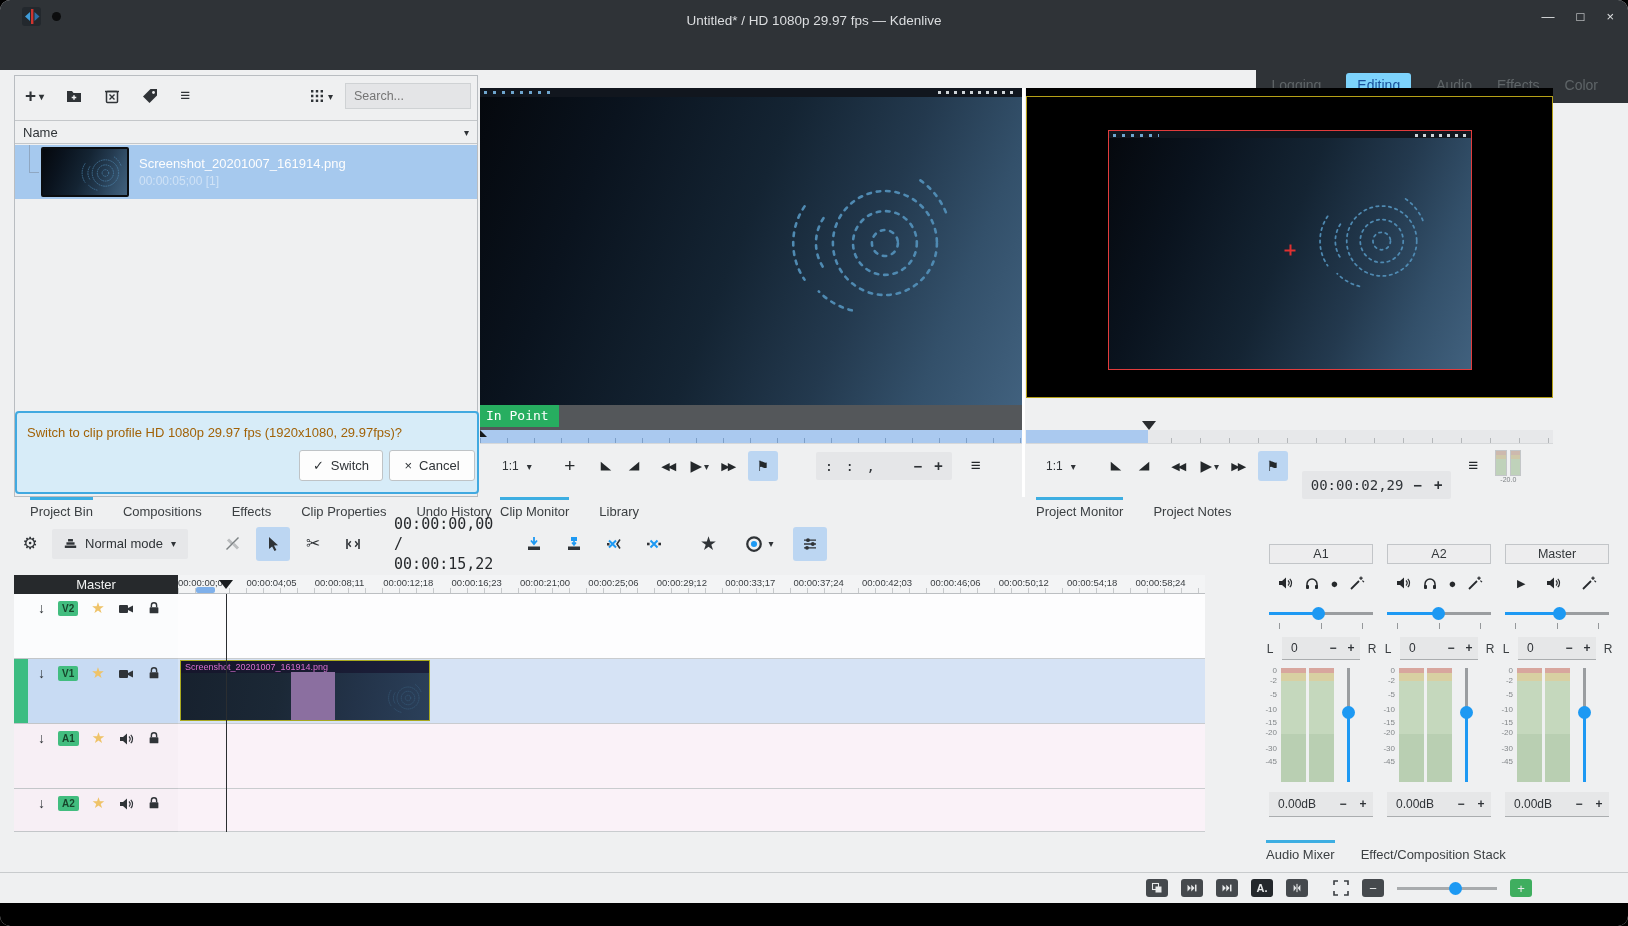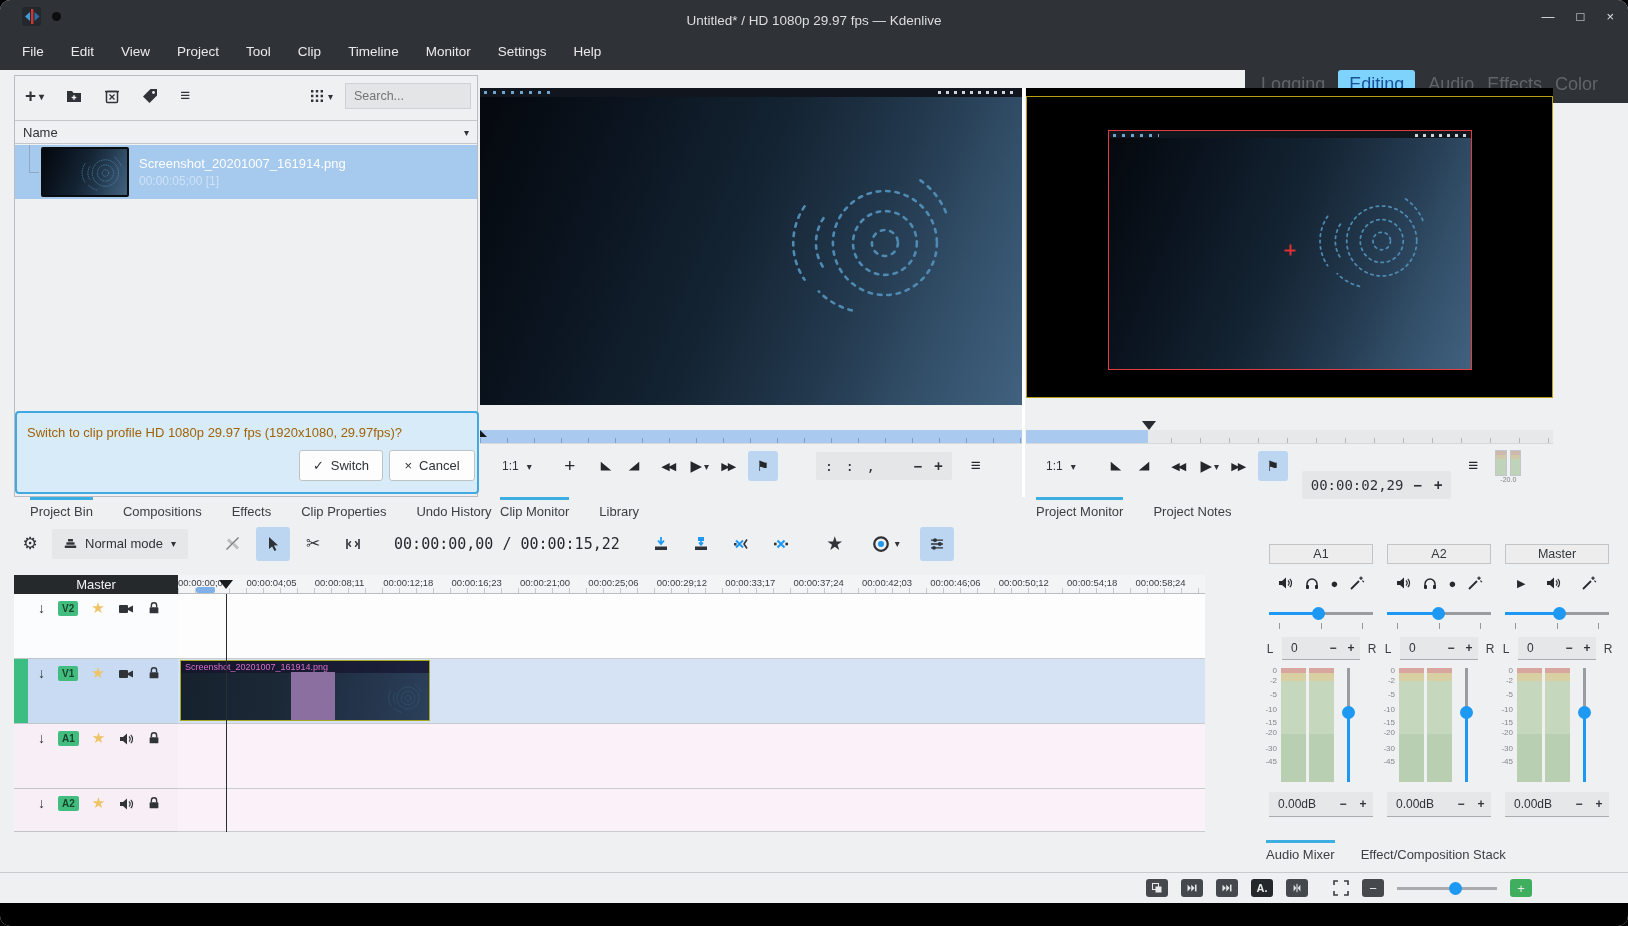--- a/index.html
+++ b/index.html
@@ -7,21 +7,21 @@
   #win{position:absolute;inset:0;border-radius:10px;overflow:hidden;background:#eff0f1;}
   
   .titlebar{position:absolute;left:0;top:0;width:1628px;height:33px;background:#2f3337;}
   .menubar{position:absolute;left:0;top:33px;width:1628px;height:37px;background:#2f3337;}
   .menubar .menus{position:absolute;left:22px;top:0;height:37px;display:flex;align-items:center;gap:27px;color:#e9eaeb;font-size:13.5px;}
   .menus span{cursor:default;}
   .wtitle{position:absolute;left:0;right:0;top:4px;height:33px;display:flex;align-items:center;justify-content:center;color:#dcdee0;font-size:13.5px;}
   .winctl{position:absolute;right:14px;top:0;height:33px;display:flex;align-items:center;gap:22px;color:#dfe1e2;font-size:13px;}
   .appicon{position:absolute;left:22px;top:7px;width:19px;height:19px;}
   .statusdot{position:absolute;left:52px;top:12px;width:9px;height:9px;border-radius:50%;background:#0c0d0e;}
-  .workspaces{position:absolute;right:0;top:33px;height:37px;padding:0 30px 0 16px;display:flex;align-items:center;gap:13px;background:#2f3337;font-size:18px;color:#5f6568;justify-content:flex-end;}
+  .workspaces{position:absolute;right:0;top:33px;height:37px;padding:0 30px 0 16px;display:flex;align-items:center;gap:25px;background:#2f3337;font-size:14px;color:#5f6568;justify-content:flex-end;}
   .ws-active{background:#7dd3fc;color:#19519b;padding:4px 11px;border-radius:3px;}
   
   .panel{background:#eff0f1;border:1px solid #b9bdc1;box-sizing:border-box;}
   .ic{width:16px;height:16px;fill:currentColor;display:block;}
   .mono{font-family:"DejaVu Sans Mono",monospace;}
   .tbtn{display:flex;align-items:center;justify-content:center;color:#2f3337;cursor:pointer;}
   .active-chip{background:#bcd6f2;border-radius:3px;}
   
   #bin{left:14px;top:75px;width:464px;height:422px;position:absolute;}
   .bin-toolbar{position:absolute;left:0;top:0;width:100%;height:40px;display:flex;align-items:center;color:#2f3337;}
@@ -71,21 +71,21 @@
   .red-plus:before,.red-plus:after{content:"";position:absolute;background:#e03030;}
   .red-plus:before{left:5px;top:0;width:2px;height:11px;}
   .red-plus:after{left:0;top:5px;width:11px;height:2px;}
   .pm-ruler{position:absolute;left:0;top:342px;width:527px;height:13px;background:#e7e8ea;background-image:repeating-linear-gradient(90deg,#b4b7ba 0 1px,transparent 1px 29px);background-size:100% 5px;background-position:0 100%;background-repeat:no-repeat;}
   .pm-zone{position:absolute;left:0;top:0;height:13px;width:122px;background:#aac9ef;}
   .pm-tri{position:absolute;left:116px;top:-9px;width:0;height:0;border:7px solid transparent;border-top:9px solid #2a2d30;}
   
   #tl-toolbar{position:absolute;left:14px;top:522px;width:1100px;height:43px;display:flex;align-items:center;gap:6px;color:#2f3337;}
   .mode-sel{display:flex;align-items:center;gap:8px;background:#e6e7e9;height:30px;padding:0 12px;border-radius:2px;font-size:13px;cursor:pointer;}
   .tool{width:34px;height:34px;}
-  .tl-tc{font-family:"DejaVu Sans Mono",monospace;font-size:15px;color:#26292c;margin:0 18px;display:flex;gap:9px;}
+  .tl-tc{font-family:"DejaVu Sans Mono",monospace;font-size:15px;color:#26292c;margin:0 18px;display:flex;gap:2px;flex-direction:column;}
   
   .master-btn{position:absolute;left:14px;top:575px;width:164px;height:19px;background:#26292c;color:#f1f2f2;font-size:13px;display:flex;align-items:center;justify-content:center;cursor:pointer;}
   #ruler{position:absolute;left:178px;top:575px;width:1027px;height:19px;background:#f3f4f5;border-bottom:1px solid #bcbfc2;box-sizing:border-box;background-image:repeating-linear-gradient(90deg,#c6c9cb 0 1px,transparent 1px 17px);background-size:100% 5px;background-position:0 100%;background-repeat:no-repeat;font-size:9.5px;color:#3a3e42;white-space:nowrap;overflow:hidden;}
   #ruler span{display:inline-block;width:68.4px;padding-top:2px;}
   .zone-chip{position:absolute;left:17px;top:12px;width:19px;height:6px;background:#7fb0ea;border-radius:2px;}
   .ruler-ph{position:absolute;left:41px;top:5px;width:0;height:0;border:7px solid transparent;border-top:9px solid #1a1d20;}
   .trow{position:absolute;left:14px;width:1191px;box-sizing:border-box;}
   .thead{position:absolute;left:0;top:0;bottom:0;width:164px;border-bottom:1px solid #c3c6c9;box-sizing:border-box;display:flex;}
   .tgutter{width:14px;flex:none;}
   .thead .icons{display:flex;align-items:flex-start;gap:13px;padding:7px 0 0 10px;color:#303438;}
@@ -276,32 +276,20 @@
     <span class="statusdot"></span>
     <div class="wtitle">Untitled* / HD 1080p 29.97 fps — Kdenlive</div>
     <div class="winctl">
       <span>—</span>
       <span>□</span>
       <span>×</span>
     </div>
   </div>
 
   <div class="menubar">
-    <div class="menus">
-      <span>File</span>
-      <span>Edit</span>
-      <span>View</span>
-      <span>Project</span>
-      <span>Tool</span>
-      <span>Clip</span>
-      <span>Timeline</span>
-      <span>Monitor</span>
-      <span>Settings</span>
-      <span>Help</span>
-    </div>
     <div class="workspaces">
       <span>Logging</span>
       <span class="ws-active">Editing</span>
       <span>Audio</span>
       <span>Effects</span>
       <span>Color</span>
     </div>
   </div>
 
   <div id="bin" class="panel">
@@ -381,20 +369,23 @@
 
   <div id="clipmon">
     <div class="cm-video wallpaper">
       <div class="mini-taskbar">
           <span class="dl"></span>
           <span class="dr"></span>
         </div>
       <svg class="ripples" style="left:230px;top:75px;width:260px;height:160px;">
           <use href="#i-ripples" width="260" height="160"></use>
         </svg>
+    </div>
+    <div class="inpoint-bar">
+      <span class="inpoint-lbl">In Point</span>
     </div>
     <div class="cm-ruler">
         <span class="cm-ph"></span>
       </div>
     <div class="transport" style="width:542px;">
       <span class="zoomsel" style="margin-left:12px;">
           <span>1:1</span>
           <span class="caret">▾</span>
         </span>
       <span class="t-ic" style="font-size:19px;margin-left:14px;">+</span>

